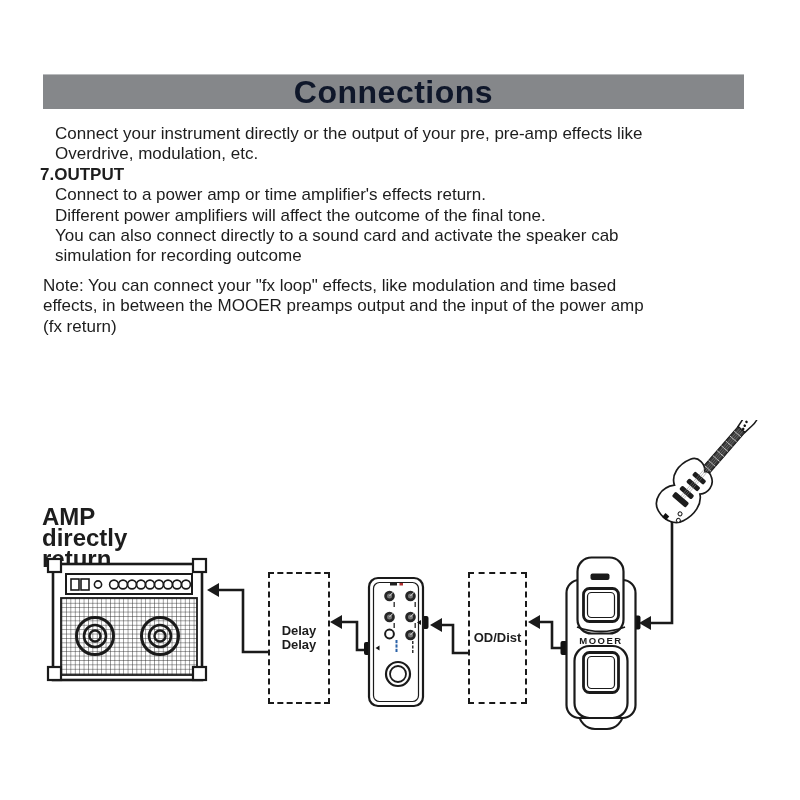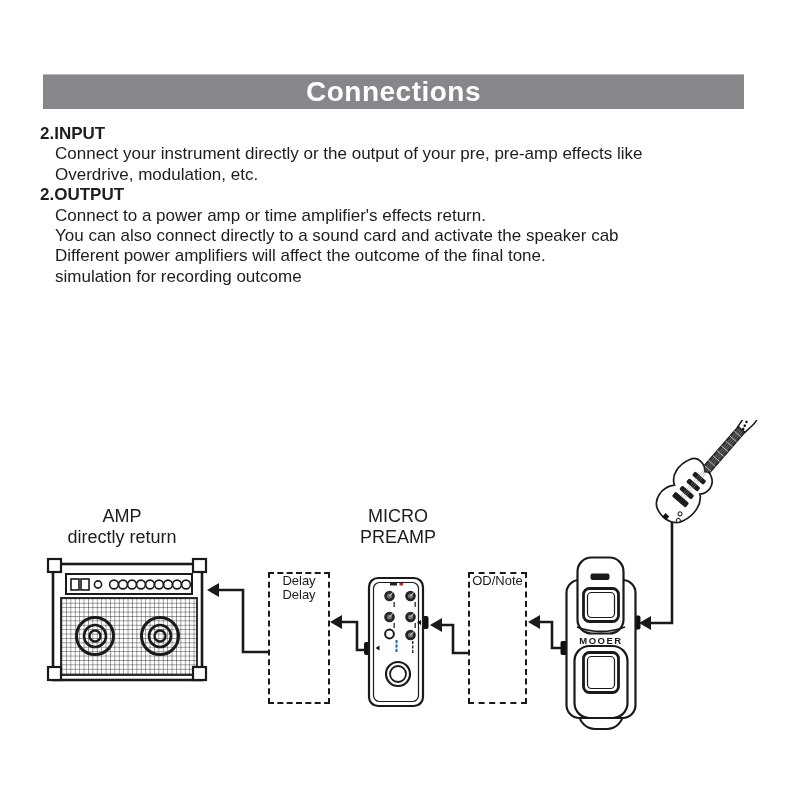--- a/index.html
+++ b/index.html
@@ -1,70 +1,70 @@
 <!DOCTYPE html>
 <html><head>
 <meta charset="utf-8">
 <style>
   html,body{margin:0;padding:0;background:#ffffff;}
   #page{position:relative;width:800px;height:800px;background:#ffffff;overflow:hidden;
         font-family:"Liberation Sans","DejaVu Sans",sans-serif;color:#1d1d1d;}
   
   .hdr{position:absolute;left:43px;top:74px;width:701px;height:34px;background:#85878a;
        border-top:1px solid #b9bbbd;display:flex;align-items:center;justify-content:center;}
-  .hdr-title{color:#ffffff;font-size:28px;font-weight:bold;letter-spacing:.5px;}
+  .hdr-title{color:#0f172a;font-size:32px;font-weight:bold;letter-spacing:.5px;}
   
   .copy{position:absolute;left:40px;top:124px;width:720px;font-size:17px;line-height:20.4px;}
   .copy .h{font-weight:bold;white-space:nowrap;}
   .copy .l{padding-left:15px;white-space:nowrap;}
   .note{margin-top:9px;padding-left:3px;}
   .note .n{white-space:nowrap;}
   
-  .dlabel{position:absolute;text-align:center;font-weight:normal;font-size:18px;line-height:21px;}
+  .dlabel{position:absolute;text-align:left;font-weight:bold;font-size:24px;line-height:21px;}
   .dashbox{position:absolute;border:2.5px dashed #1a1a1a;box-sizing:border-box;
-           display:flex;flex-direction:column;align-items:center;justify-content:flex-start;
-           font-weight:normal;font-size:13px;line-height:14px;text-align:center;background:#fff;}
+           display:flex;flex-direction:column;align-items:center;justify-content:center;
+           font-weight:bold;font-size:13px;line-height:14px;text-align:center;background:#fff;}
   svg{position:absolute;left:0;top:420px;}
   .mooer-logo{font-family:"Liberation Sans",sans-serif;font-weight:bold;font-size:9.5px;letter-spacing:1.5px;}
 </style>
 </head>
 <body>
 
 <div id="page">
 
   <div class="hdr">
     <span class="hdr-title">Connections</span>
   </div>
 
   <div class="copy">
-    <div class="h">2.INPUT</div>
     <div class="l">Connect your instrument directly or the output of your pre, pre-amp effects like</div>
     <div class="l">Overdrive, modulation, etc.</div>
-    <div class="h">2.OUTPUT</div>
+    <div class="h">7.OUTPUT</div>
     <div class="l">Connect to a power amp or time amplifier's effects return.</div>
+    <div class="l">Different power amplifiers will affect the outcome of the final tone.</div>
     <div class="l">You can also connect directly to a sound card and activate the speaker cab</div>
-    <div class="l">Different power amplifiers will affect the outcome of the final tone.</div>
     <div class="l">simulation for recording outcome</div>
+    <div class="note">
+      <div class="n">Note: You can connect your "fx loop" effects, like modulation and time based</div>
+      <div class="n">effects, in between the MOOER preamps output and the input of the power amp</div>
+      <div class="n">(fx return)</div>
+    </div>
   </div>
 
   <div class="dlabel" style="left:42px;top:506px;width:160px;">
     <div>AMP</div>
     <div>directly return</div>
   </div>
-  <div class="dlabel" style="left:338px;top:506px;width:120px;">
-    <div>MICRO</div>
-    <div>PREAMP</div>
-  </div>
 
   <div class="dashbox" style="left:268px;top:572px;width:62px;height:132px;">
     <div>Delay</div>
     <div>Delay</div>
   </div>
   <div class="dashbox" style="left:468px;top:572px;width:59px;height:132px;">
-    <div>OD/Note</div>
+    <div>OD/Dist</div>
   </div>
 
   <svg width="800" height="380" viewBox="0 420 800 380">
     <defs>
       <pattern id="grid" width="4.4" height="4.4" patternUnits="userSpaceOnUse">
         <path d="M0 0H4.4M0 0V4.4" stroke="#2a2a2a" stroke-width="0.9" fill="none"></path>
       </pattern>
     </defs>
 
     <g stroke="#1a1a1a" stroke-width="2.6" fill="none">

